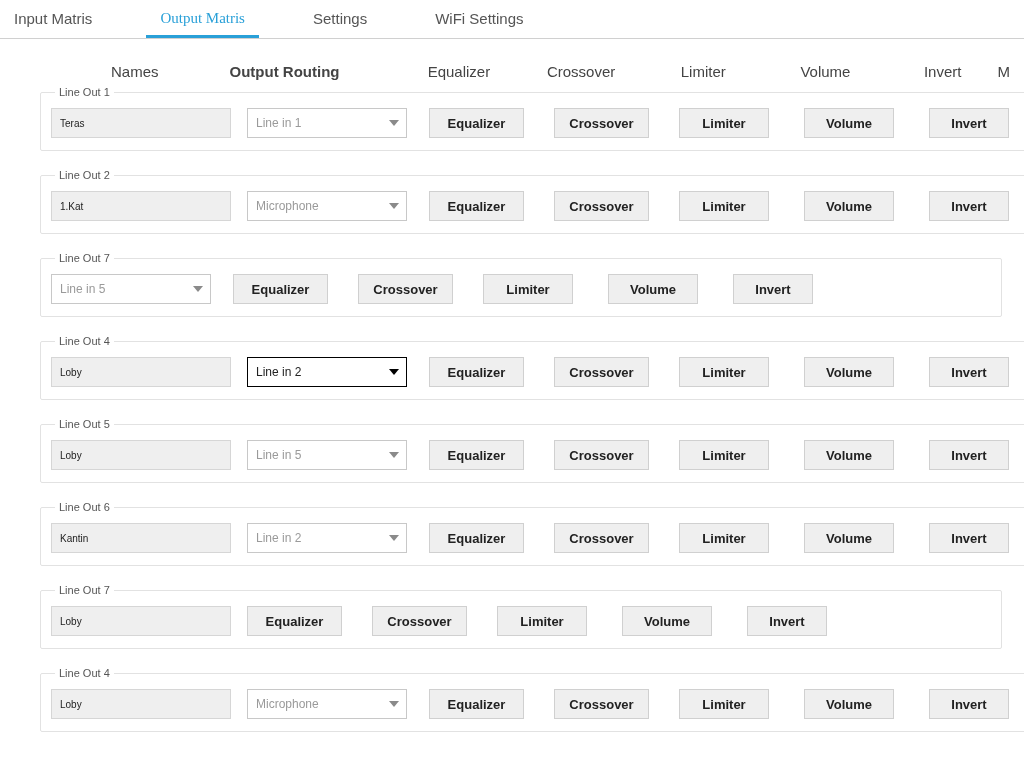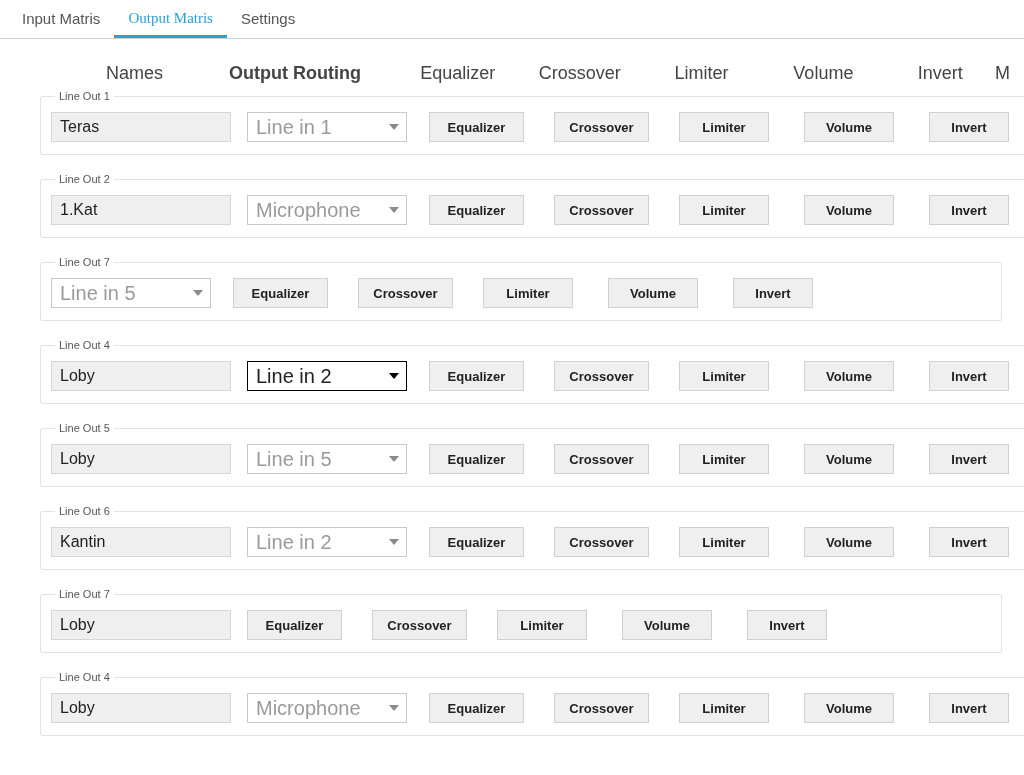--- a/index.html
+++ b/index.html
@@ -7,42 +7,43 @@
   font-family: "Segoe UI", Tahoma, sans-serif;
   font-size: 14px;
   color: #333;
   background: #fff;
   width: 1024px;
   overflow: hidden;
 }
 .tabs {
   display: flex;
   border-bottom: 1px solid #d0d0d0;
-  padding: 0 8px;
+  padding: 0 0;
+  gap: 40px;
 }
 .tab {
   padding: 10px 14px 8px 14px;
   color: #555;
   cursor: pointer;
   font-size: 15px;
   border-bottom: 3px solid transparent;
 }
 .tab-active {
   color: #29a0d8;
   border-bottom: 3px solid #29a0d8;
   font-family: Liberation Serif, serif;
 }
 .content {
   padding: 24px 10px 10px 10px;
 }
 .col-headers {
   display: flex;
   padding: 0 0 6px 30px;
   color: #444;
-  font-size: 18px;
+  font-size: 15px;
 }
 .col-headers > div { }
 .h-names     { width: 190px; text-align: center; }
 .h-routing   { width: 170px; text-align: left; font-weight: bold; }
 .h-equalizer { width: 120px; text-align: center; }
 .h-crossover { width: 125px; text-align: center; }
 .h-limiter   { width: 120px; text-align: center; }
 .h-volume    { width: 125px; text-align: center; }
 .h-invert    { width: 110px; text-align: center; }
 .h-m         { flex: 1; text-align: right; padding-right: 4px;}
@@ -63,21 +64,21 @@
   display: flex;
   align-items: center;
   gap: 0;
 }
 .name-input {
   width: 180px;
   height: 30px;
   background: #efefef;
   border: 1px solid #d6d6d6;
   padding: 12px 8px;
-  font-size: 16px;
+  font-size: 10px;
   color: #222;
   margin-right: 16px;
 }
 .routing-wrap {
   width: 160px;
   margin-right: 22px;
   position: relative;
 }
 .routing {
   width: 100%;
@@ -88,21 +89,21 @@
   align-items: center;
   justify-content: space-between;
   padding: 0 6px 0 8px;
   cursor: pointer;
 }
 .routing-active {
   border: 1px solid #000;
 }
 .routing .val {
   color: #9a9a9a;
-  font-size: 20px;
+  font-size: 12px;
   text-align: right;
 }
 .routing-active .val {
   color: #222;
 }
 .chev {
   display: inline-block;
 }
 .chev svg { display: block; }
 .btn {
@@ -121,20 +122,21 @@
 .btn-vol   { width: 90px;  margin-right: 35px; }
 .btn-inv   { width: 80px;  margin-right: 22px; }
 </style>
 </head>
 <body>
 
 <div class="tabs" id="tabbar">
     <div class="tab">Input Matris</div>
     <div class="tab tab-active">Output Matris</div>
     <div class="tab">Settings</div>
+    <div class="tab">WiFi Settings</div>
   </div>
 
 <div class="content">
   <div class="col-headers">
     <div class="h-names">Names</div>
     <div class="h-routing">Output Routing</div>
     <div class="h-equalizer">Equalizer</div>
     <div class="h-crossover">Crossover</div>
     <div class="h-limiter">Limiter</div>
     <div class="h-volume">Volume</div>

